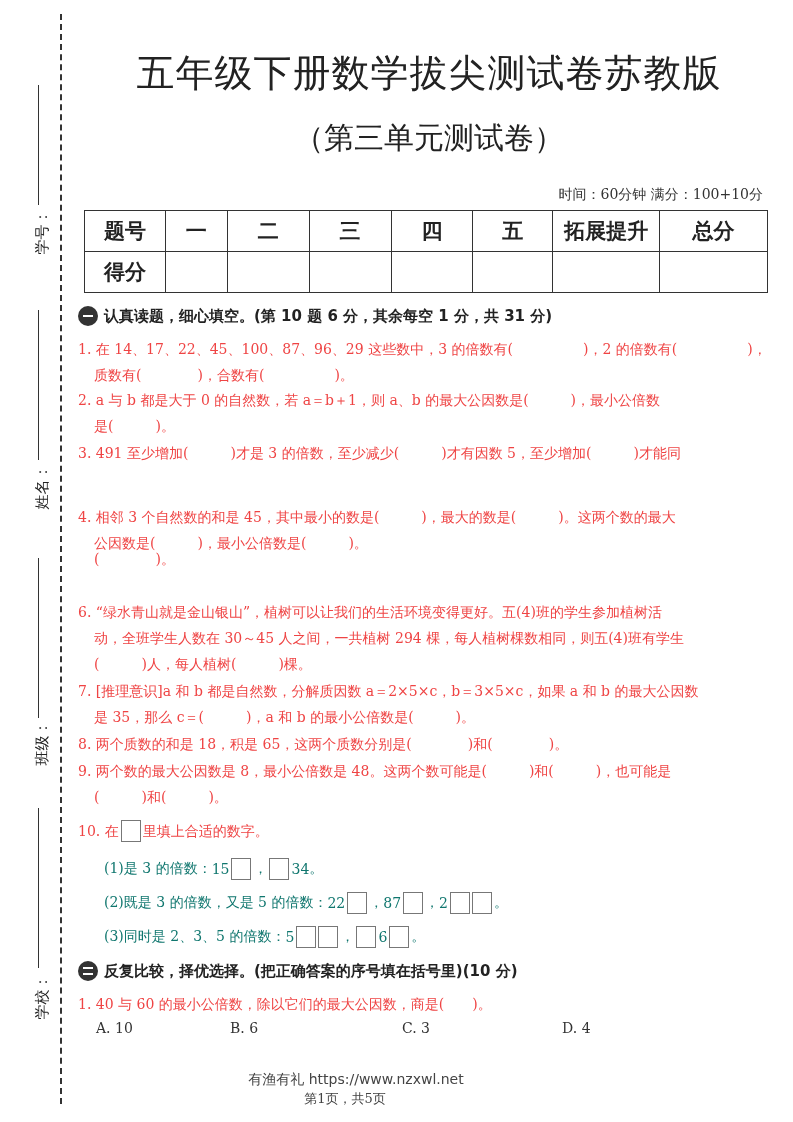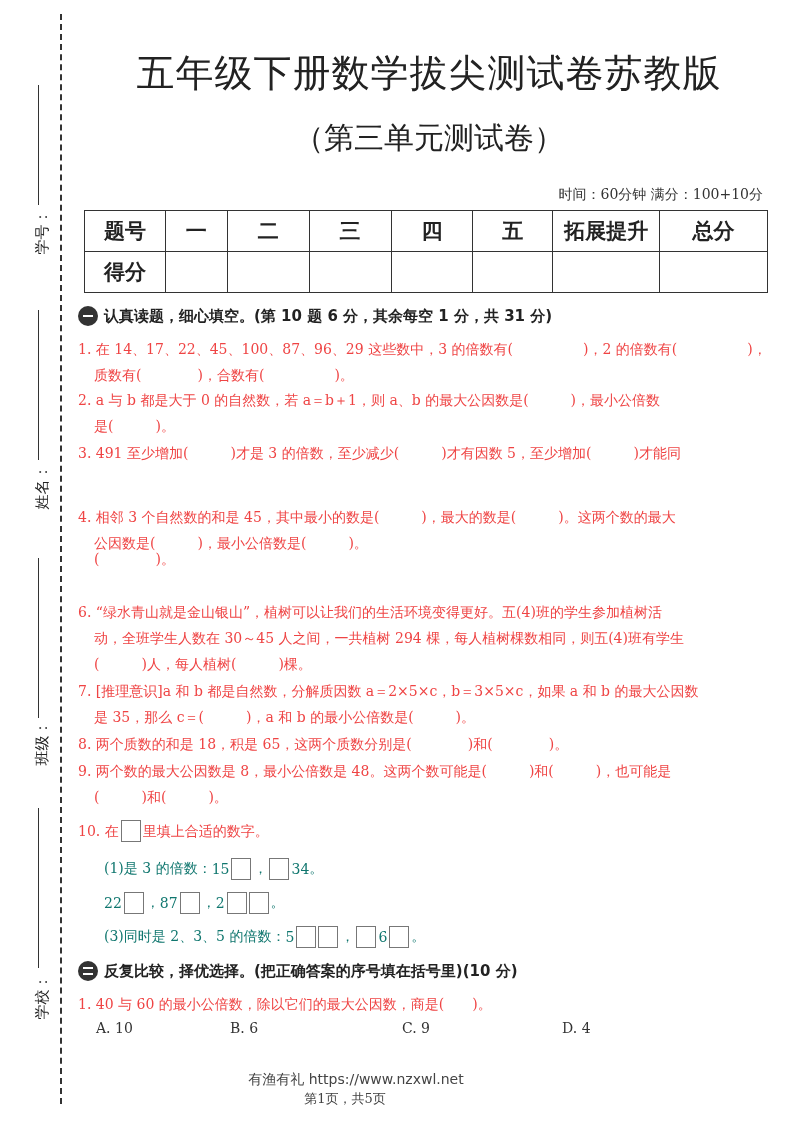--- a/index.html
+++ b/index.html
@@ -142,20 +142,21 @@
   <span>(1)是 3 的倍数：</span>
   <span>15</span>
   <span class="box"></span>
   <span>，</span>
   <span class="box"></span>
   <span>34</span>
   <span>。</span>
 </div>
 
 <div class="sub" style="top:892px;">
+  <span>(2)既是 3 的倍数，又是 5 的倍数：</span>
   <span>22</span>
   <span class="box"></span>
   <span>，</span>
   <span>87</span>
   <span class="box"></span>
   <span>，</span>
   <span>2</span>
   <span class="box"></span>
   <span class="box" style="margin-left:0;"></span>
   <span>。</span>
@@ -179,18 +180,18 @@
       <span class="bar" style="top:12px;"></span>
   </span>
   <span>反复比较，择优选择。(把正确答案的序号填在括号里)(10 分)</span>
 </div>
 <div class="q" style="top:991px;">
   <div>1. 40 与 60 的最小公倍数，除以它们的最大公因数，商是(　　)。</div>
 </div>
 <div class="options">
   <span style="left:0;">A. 10</span>
   <span style="left:134px;">B. 6</span>
-  <span style="left:306px;">C. 9</span>
+  <span style="left:306px;">C. 3</span>
   <span style="left:466px;">D. 4</span>
 </div>
 
 <div class="footer1">有渔有礼 https://www.nzxwl.net</div>
 <div class="footer2">第1页，共5页</div>
 
 </body></html>

